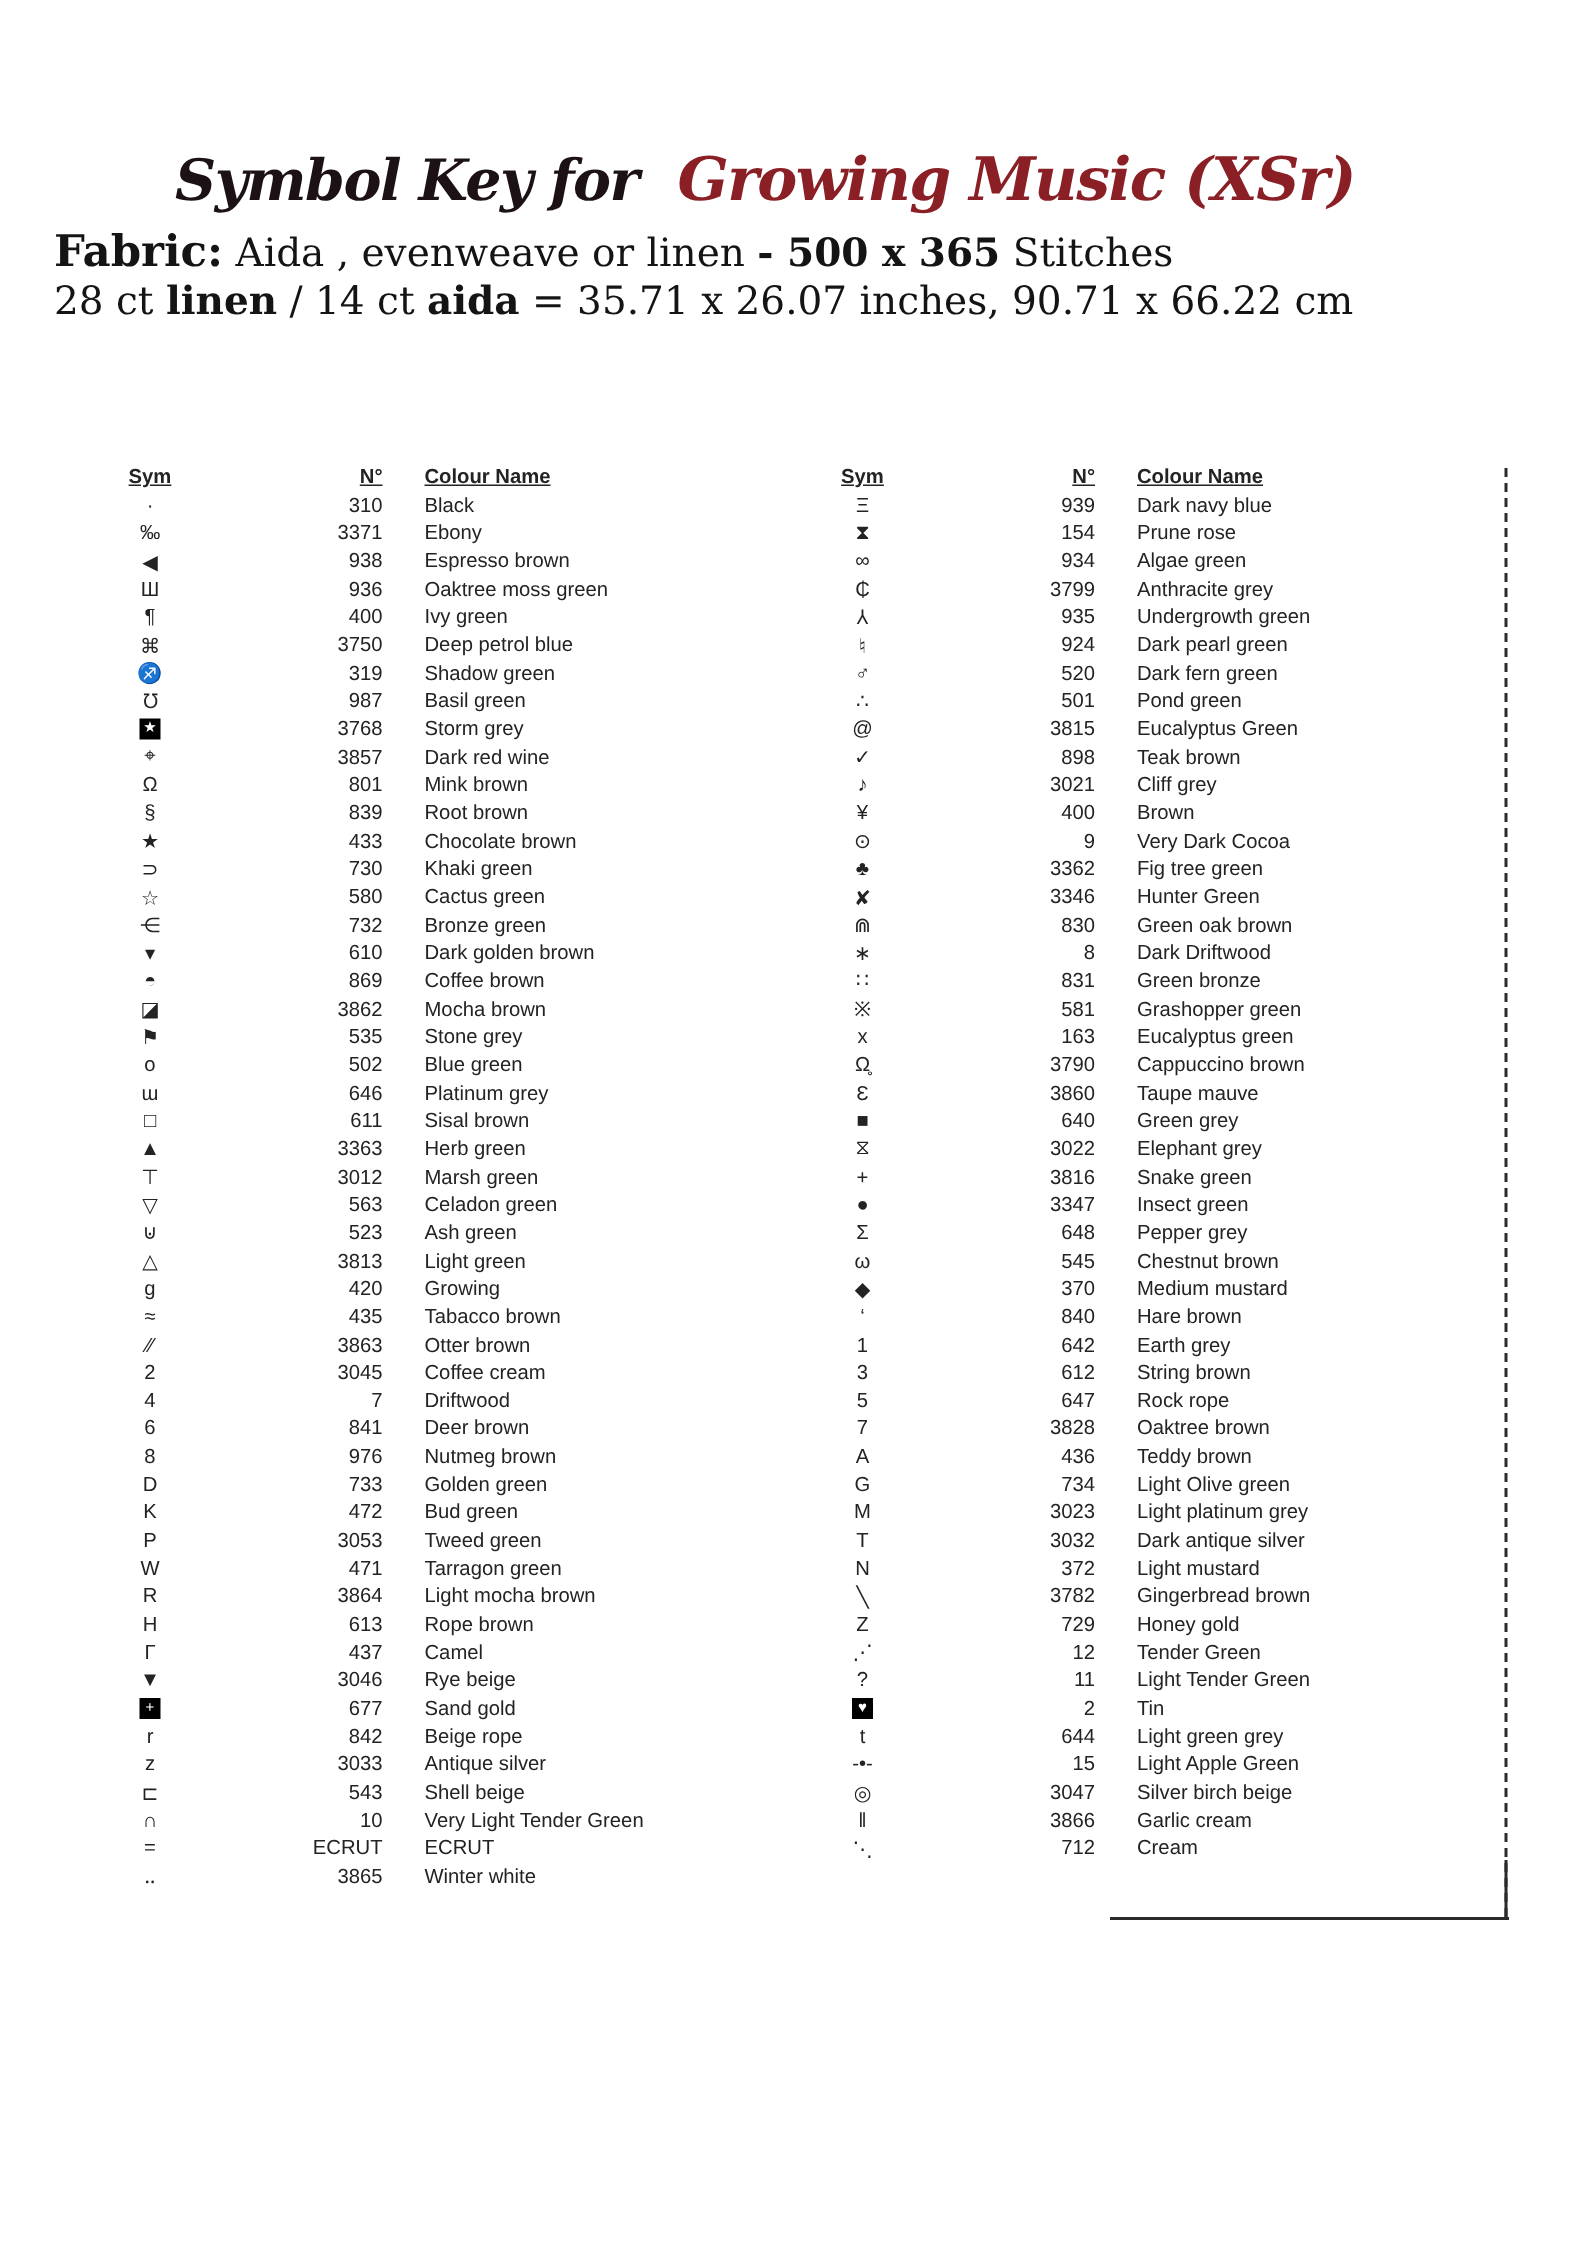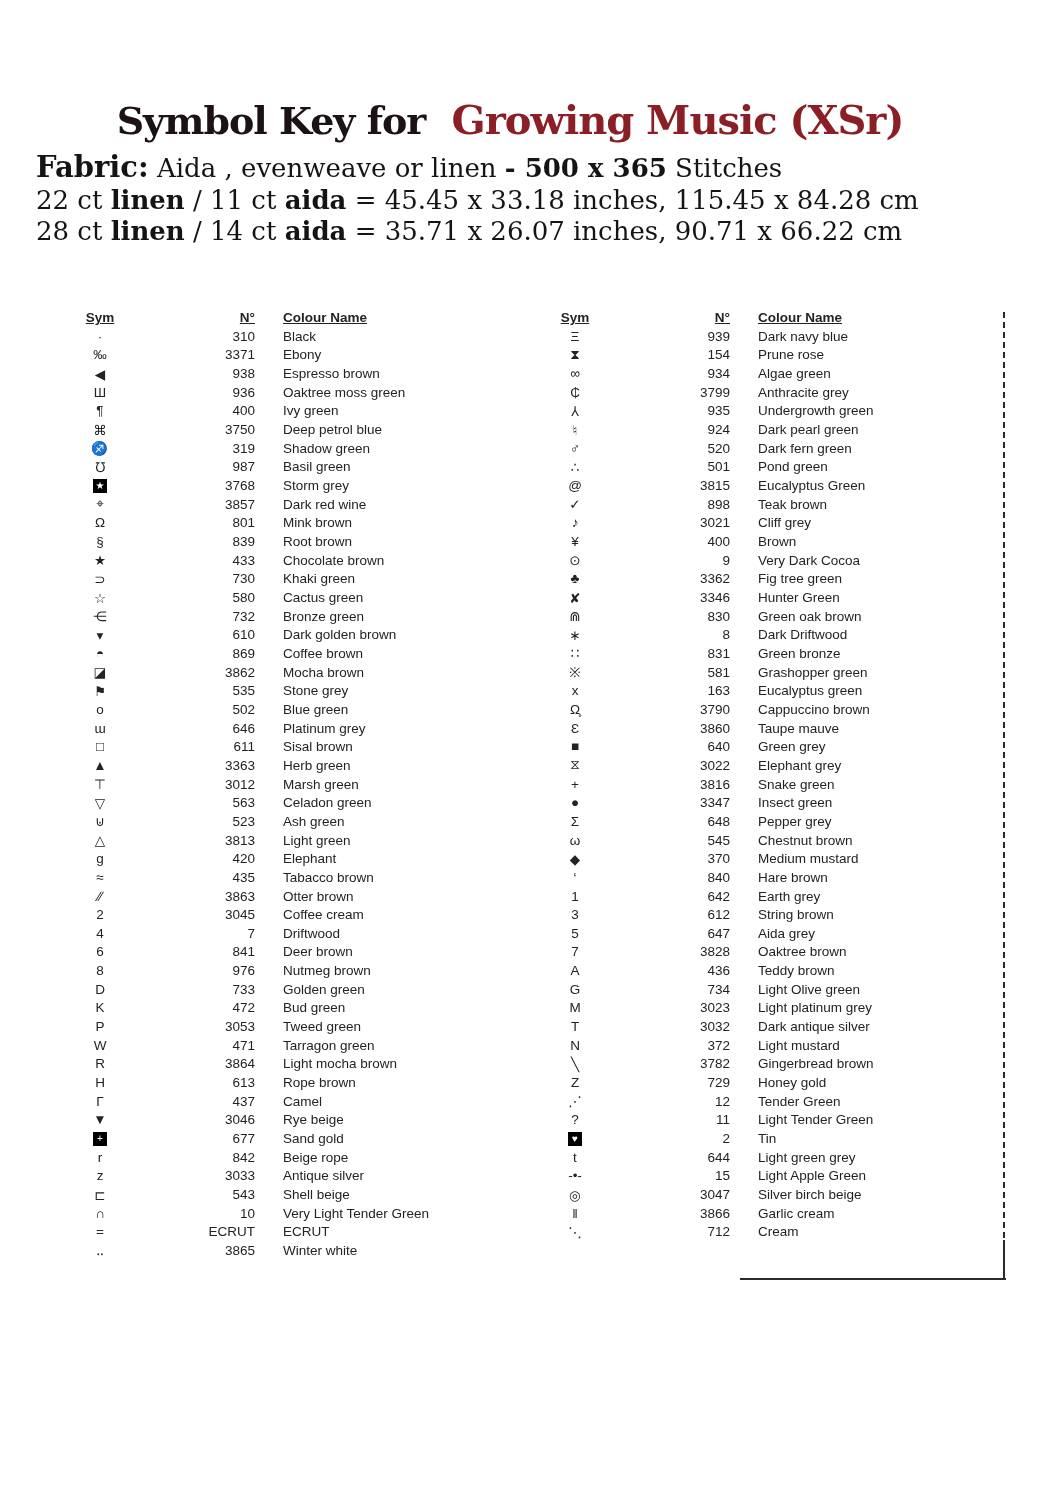--- a/index.html
+++ b/index.html
@@ -1,21 +1,21 @@
 <!DOCTYPE html>
 <html><head>
 <meta charset="utf-8">
 <style>
   html,body{margin:0;padding:0;background:#ffffff;}
   body{width:1060px;height:1500px;position:relative;overflow:hidden;
        font-family:"Liberation Sans",sans-serif;color:#1c1c1c;}
 
   
   .title{position:absolute;top:96px;left:0;width:1020px;text-align:center;
-         font-family:"DejaVu Serif",serif;font-weight:bold;
+         font-family:"DejaVu Serif",serif;font-style:italic;font-weight:bold;
          font-size:38px;letter-spacing:-1px;white-space:nowrap;}
   .title .black{color:#1c1114;}
   .title .red{font-size:40px;margin-left:14px;}
 
   
   .fabric{position:absolute;left:36px;top:152px;
           font-family:"DejaVu Serif",serif;
           font-size:26px;line-height:31.5px;color:#141414;white-space:nowrap;}
   .fabric .seg-b{font-weight:bold;}
   .fabric-line.first .seg-b:first-child{font-size:29px;}
@@ -45,21 +45,20 @@
 </head>
 <body>
 
 <div class="title">
   <span class="black">Symbol Key for</span>
   <span class="red" id="title-red" style="color: rgb(138, 32, 38);">Growing Music (XSr)</span>
 </div>
 
 <div class="fabric" id="fabric-block">
     <div class="fabric-line first"><span class="seg-b">Fabric:</span><span class="seg">  Aida , evenweave or  linen </span><span class="seg-b">- 500 x 365</span><span class="seg"> Stitches</span></div>
-    <div class="fabric-line"><span class="seg">22 ct </span><span class="seg-b">linen</span><span class="seg"> / 11 ct </span><span class="seg-b">aida</span><span class="seg"> = 45.45 x 33.18 inches, 115.45 x 84.28 cm</span></div>
     <div class="fabric-line"><span class="seg">28 ct </span><span class="seg-b">linen</span><span class="seg"> / 14 ct </span><span class="seg-b">aida</span><span class="seg"> = 35.71 x 26.07 inches, 90.71 x 66.22 cm</span></div>
   </div>
 
 <div class="symtable left">
   <div class="row hdr">
     <span class="sym">Sym</span>
     <span class="num">N°</span>
     <span class="name">Colour Name</span>
   </div>
   <div id="left-rows">
@@ -199,21 +198,21 @@
         <span class="name">Ash green</span>
       </div>
       <div class="row">
         <span class="sym"><i class="g">△</i></span>
         <span class="num">3813</span>
         <span class="name">Light green</span>
       </div>
       <div class="row">
         <span class="sym"><i class="g">g</i></span>
         <span class="num">420</span>
-        <span class="name">Elephant</span>
+        <span class="name">Growing</span>
       </div>
       <div class="row">
         <span class="sym"><i class="g">≈</i></span>
         <span class="num">435</span>
         <span class="name">Tabacco brown</span>
       </div>
       <div class="row">
         <span class="sym"><i class="g">∕∕</i></span>
         <span class="num">3863</span>
         <span class="name">Otter brown</span>
@@ -479,21 +478,21 @@
         <span class="name">Earth grey</span>
       </div>
       <div class="row">
         <span class="sym"><i class="g">3</i></span>
         <span class="num">612</span>
         <span class="name">String brown</span>
       </div>
       <div class="row">
         <span class="sym"><i class="g">5</i></span>
         <span class="num">647</span>
-        <span class="name">Aida grey</span>
+        <span class="name">Rock rope</span>
       </div>
       <div class="row">
         <span class="sym"><i class="g">7</i></span>
         <span class="num">3828</span>
         <span class="name">Oaktree brown</span>
       </div>
       <div class="row">
         <span class="sym"><i class="g">A</i></span>
         <span class="num">436</span>
         <span class="name">Teddy brown</span>

